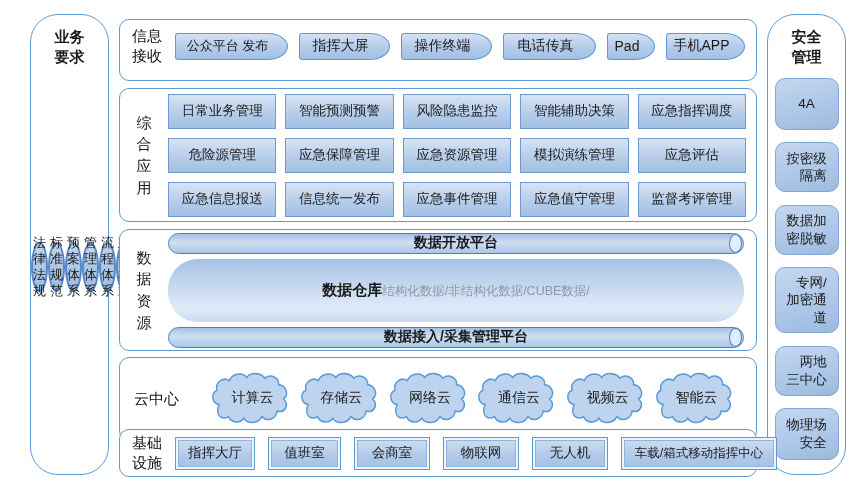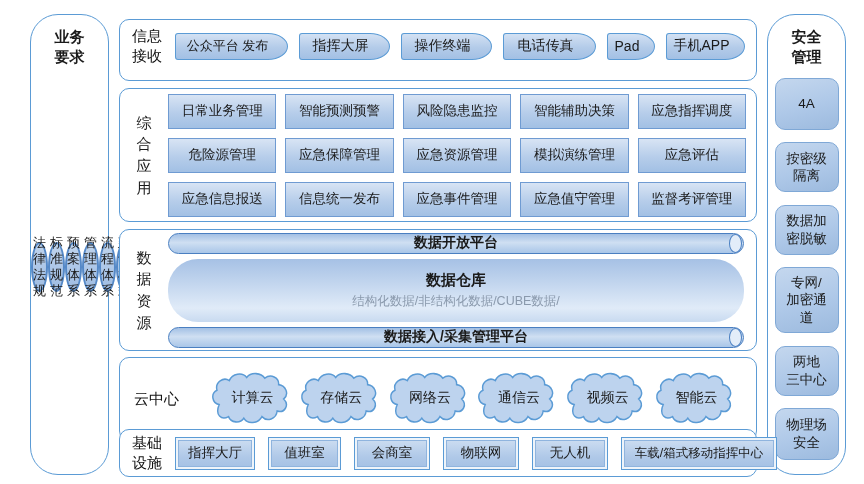--- a/index.html
+++ b/index.html
@@ -19,21 +19,21 @@
   .oval { width:63px; height:50px; border-radius:50%; border:2px solid #5488c7;
           background:linear-gradient(180deg,#c0d4ec 0%,#aac5e7 60%,#a0bde3 100%);
           display:flex; align-items:center; justify-content:center;
           font-size:13px; line-height:1.25; text-align:center; }
 
   
   .rs-stack { flex:1; width:100%; display:flex; flex-direction:column; justify-content:space-between; align-items:center; padding:12px 6px 14px 6px; }
   .rs-item { width:64px; border:1.6px solid #7fa8d6; border-radius:10px;
              background:linear-gradient(165deg,#c4d7ee 0%,#aec8e8 55%,#9cbade 100%);
              display:flex; align-items:center; justify-content:center;
-             font-size:13.5px; line-height:1.3; text-align:center; padding:6px 2px; }
+             font-size:13.5px; line-height:1.3; text-align:right; padding:6px 2px; }
   .rs-item.h1 { min-height:52px; }
   .rs-item.h2 { min-height:50px; }
   .rs-item.h3 { min-height:64px; }
 
   
   .row-label { font-size:15px; line-height:1.35; color:#111; flex:0 0 auto; }
 
   
   .p-info { display:flex; align-items:center; padding:0 8px 8px 12px; }
   .info-items { flex:1; display:flex; align-items:center; gap:11px; margin-left:13px; }
@@ -60,21 +60,21 @@
   .p-data { display:flex; align-items:center; padding:7px 12px 7px 16px; }
   .data-col { flex:1; margin-left:16px; display:flex; flex-direction:column; }
   .cylinder { position:relative; height:21px; border:1px solid #4a7fc1; border-radius:11px;
               background:linear-gradient(180deg,#a3c0e4 0%,#cfdff2 45%,#a9c6e8 100%);
               display:flex; align-items:center; justify-content:center;
               font-size:14px; font-weight:700; }
   .cyl-cap { position:absolute; right:1px; top:0; width:13px; height:100%;
              border:1px solid #4a7fc1; border-radius:50%; background:#e3edf9; }
   .warehouse { height:63px; margin:5px 0; border-radius:30px;
                background:linear-gradient(180deg,#a6c1e5 0%,#bcd1ec 30%,#e0ebf8 78%,#c8daf0 100%);
-               display:flex; flex-direction:column; align-items:center; justify-content:center; }
+               display:flex; flex-direction:row; align-items:center; justify-content:center; }
   .wh-title { font-size:15px; font-weight:700; }
   .wh-sub { font-size:12.5px; color:#8a99ac; margin-top:3px; }
 
   
   .p-cloud { display:flex; align-items:center; padding:0 16px 0 14px; }
   .cloud-strip { flex:1; display:flex; justify-content:space-between; align-items:center; margin-left:14px; }
   .cloud { position:relative; width:87px; height:56px; }
   .cloud svg { position:absolute; inset:0; width:100%; height:100%; }
   .cloud-label { position:absolute; inset:0; display:flex; align-items:center; justify-content:center;
                  font-size:14px; padding-bottom:2px; }

